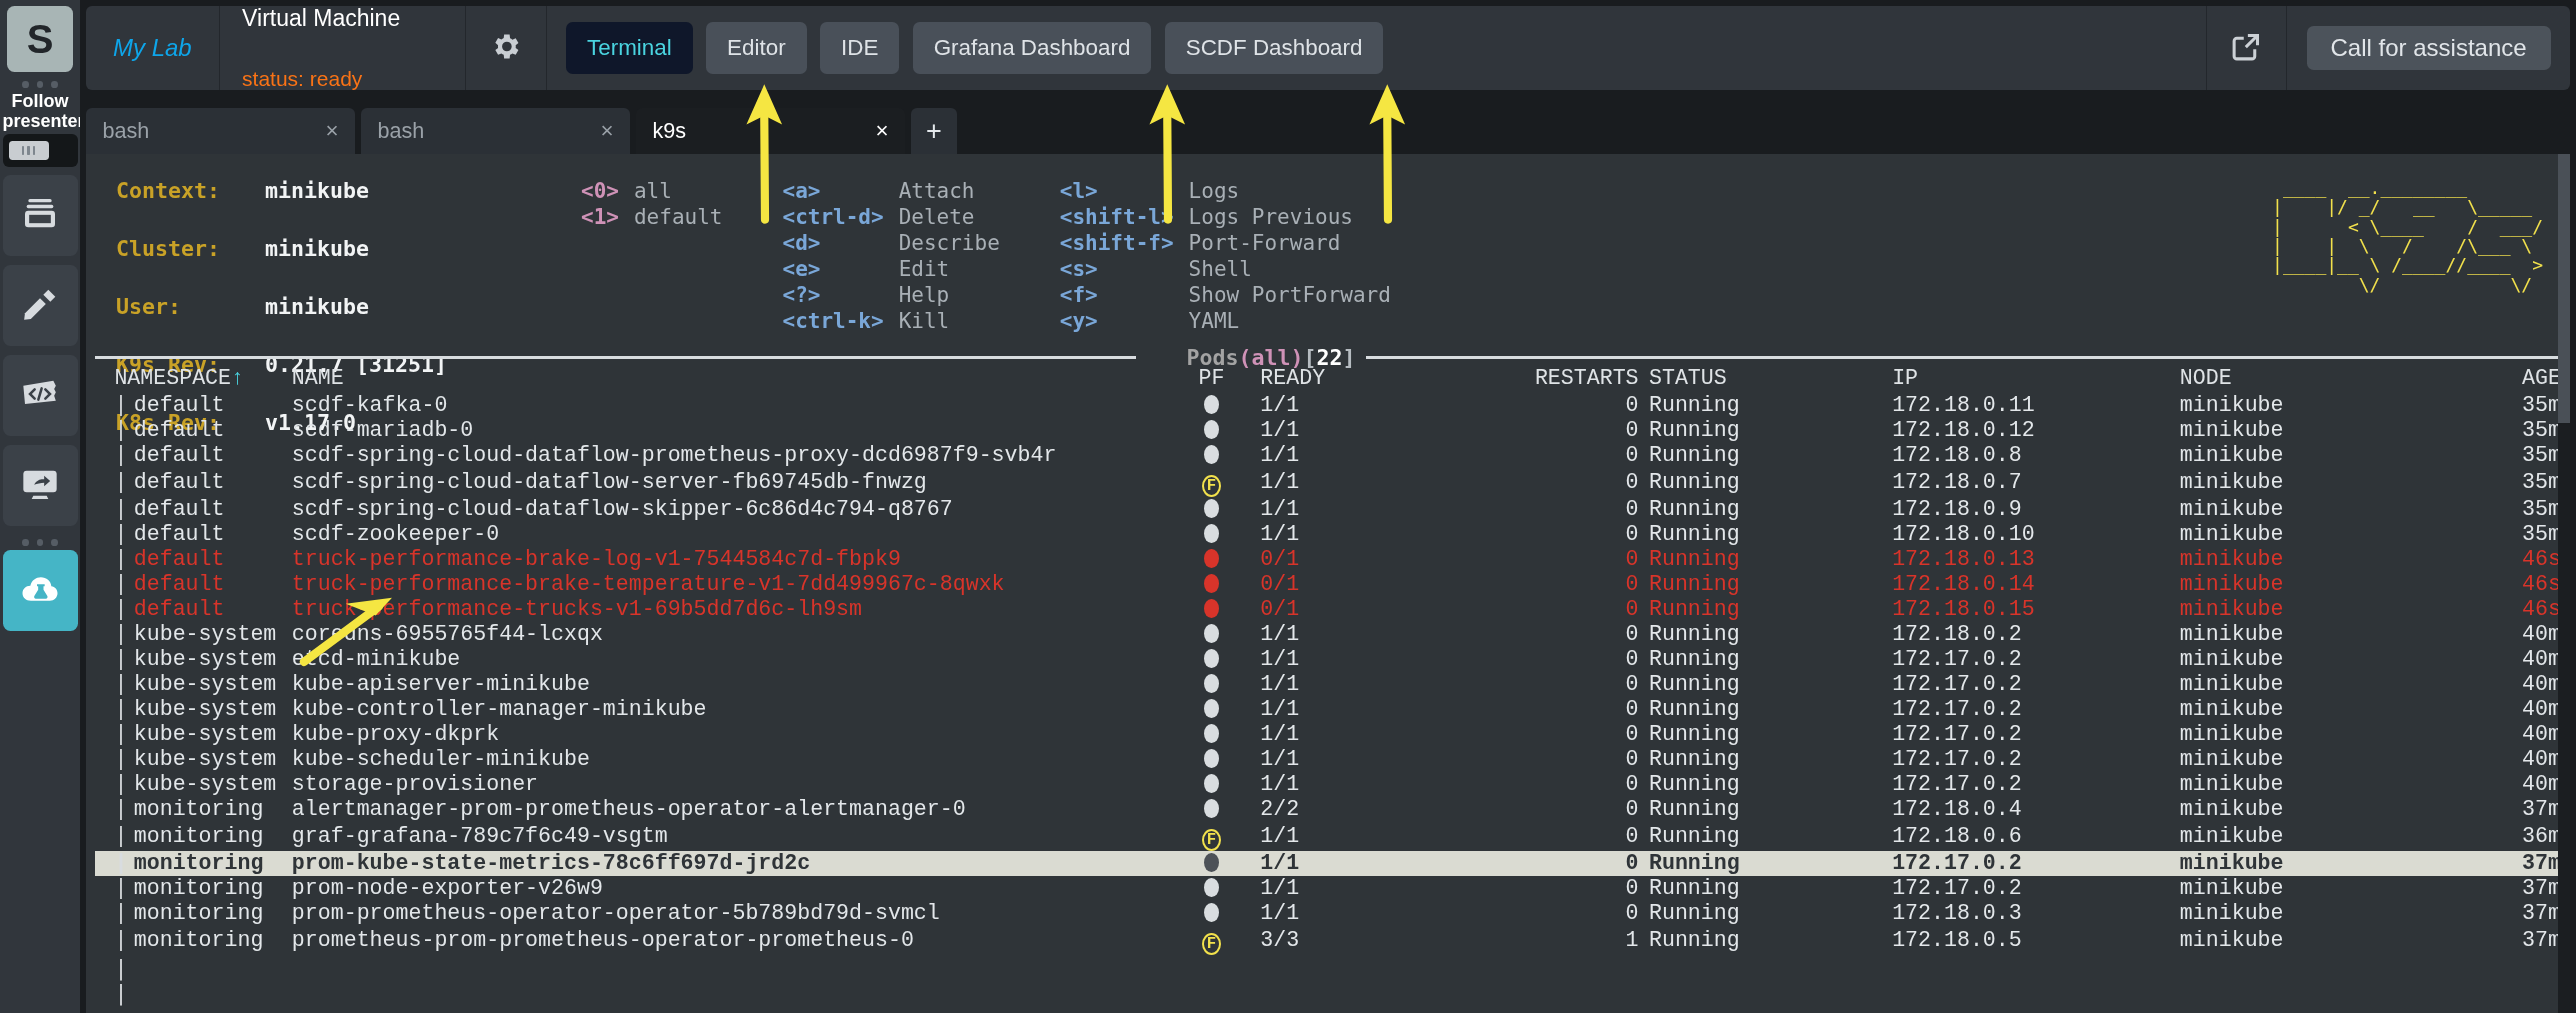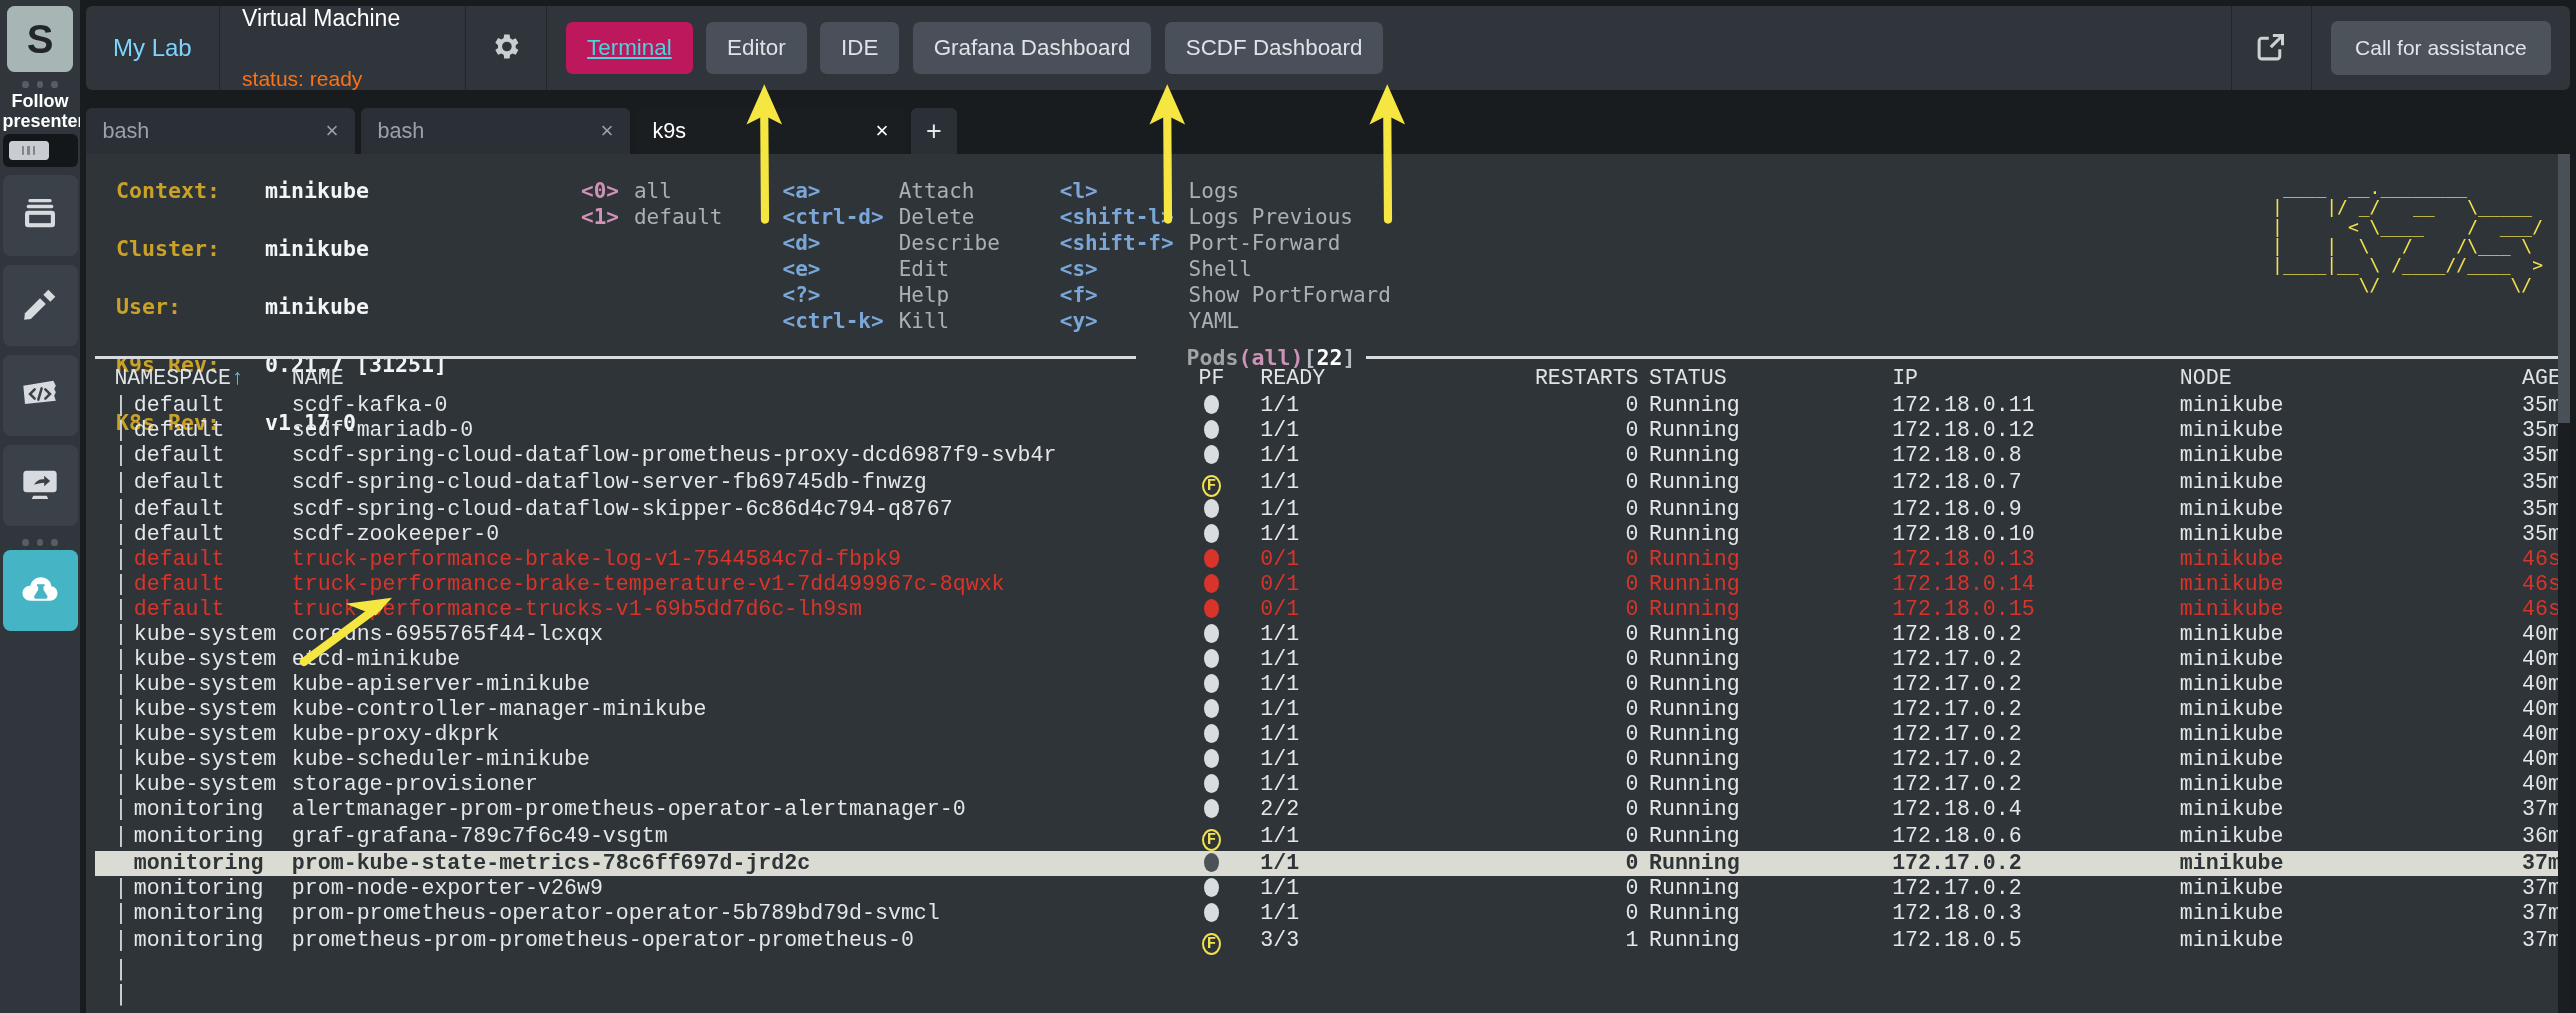--- a/index.html
+++ b/index.html
@@ -53,48 +53,48 @@
   
   .main { flex: 1; display: flex; flex-direction: column; min-width: 0; background: #191c1f; }
 
   
   .header {
     height: 84px; background: #30353b; margin: 6px 6px 0 6px; border-radius: 6px;
     display: flex; align-items: stretch; position: relative; z-index: 3;
   }
   .hdr-mylab {
     display: flex; align-items: center; padding: 0 27px;
-    color: #7dd3fc; font-size: 24px; border-right: 1.5px solid #23272c;
+    color: #0ea5e9; font-size: 24px; border-right: 1.5px solid #23272c; font-style: italic;
   }
   .hdr-vm {
     display: flex; flex-direction: column; justify-content: center;
     padding: 0 22.4px; min-width: 246px; border-right: 1.5px solid #23272c; gap: 34px;
   }
   .hdr-vm .t1 { color: #ffffff; font-size: 23px; line-height: 1.25; }
   .hdr-vm .t2 { color: #f97316; font-size: 21px; line-height: 1.25; }
   .hdr-gear {
     display: flex; align-items: center; justify-content: center; width: 81px;
     border-right: 1.5px solid #23272c;
   }
   .hdr-gear svg { width: 33px; height: 33px; fill: #c9ced3; }
   .hdr-tabs { display: flex; align-items: center; gap: 13.4px; padding: 0 19.4px; flex: 1; }
   .vbtn {
     height: 52px; border-radius: 6.7px; background: #495059; color: #dfe3e7;
     font-size: 22.4px; display: flex; align-items: center; justify-content: center;
     padding: 0 21px; white-space: nowrap;
   }
-  .vbtn.active { background: #be185d; color: #4ad4e0; text-decoration: underline; }
+  .vbtn.active { background: #0f172a; color: #4ad4e0; }
   .hdr-right { display: flex; align-items: center; gap: 0; }
   .hdr-ext {
     width: 81px; display: flex; align-items: center; justify-content: center;
     border-left: 1.5px solid #23272c; border-right: 1.5px solid #23272c; height: 100%;
   }
   .hdr-ext svg { width: 33px; height: 33px; stroke: #ccd1d6; fill: none; stroke-width: 2.2; }
   .call-btn {
-    height: 54px; background: #4c535b; color: #e1e5e9; font-size: 21px;
+    height: 44px; background: #4c535b; color: #e1e5e9; font-size: 24px;
     border-radius: 6.7px; display: flex; align-items: center; padding: 0 24px;
     margin: 0 19.4px; white-space: nowrap;
   }
 
   
   .tabstrip {
     height: 52px; margin: 12px 6px 0 6px; display: flex; align-items: flex-end;
     gap: 6px; position: relative; z-index: 2;
   }
   .ttab {

